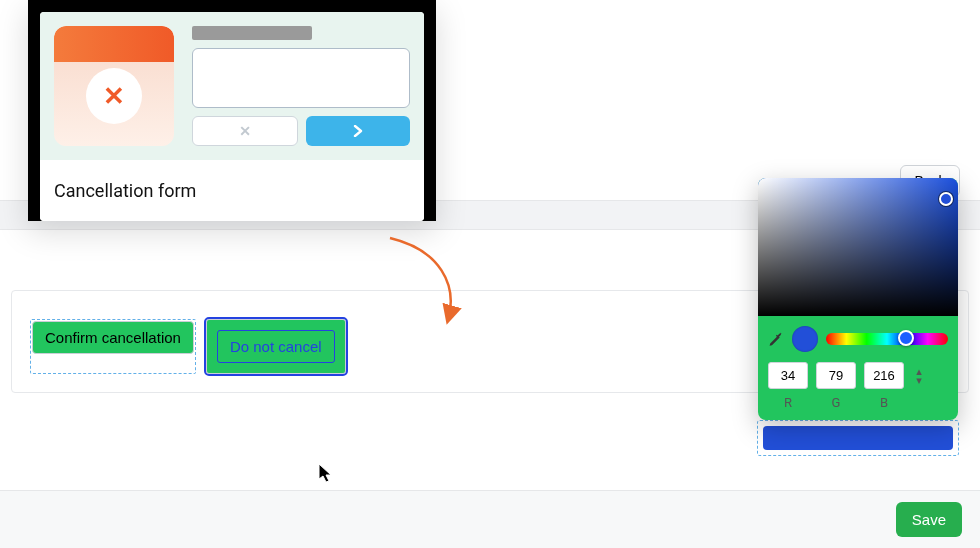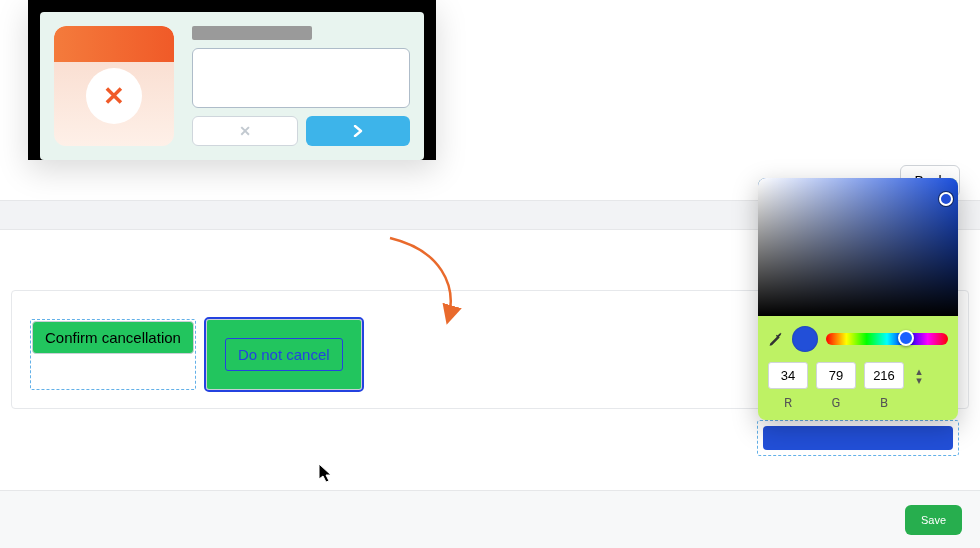--- a/index.html
+++ b/index.html
@@ -203,21 +203,21 @@
       border: 1px solid #c9cfd6;
       background: #22c55e;
       padding: 7px 12px;
       border-radius: 4px;
       font-size: 15px;
       cursor: pointer;
     }
     .btn.selected-outer {
       outline: 2px solid #2442e0;
       border-radius: 3px;
-      padding: 18px;
+      padding: 10px;
       position: relative;
     }
     .btn.selected-inner {
       border: 1px solid #2442e0;
       color: #2442e0;
       padding: 7px 12px;
       border-radius: 3px;
     }
 
     .cursor {
@@ -249,31 +249,31 @@
       align-items: center;
       justify-content: flex-end;
       padding-right: 18px;
     }
     .save-btn {
       background: #27ae4e;
       color: #fff;
       border: none;
       border-radius: 6px;
       padding: 9px 16px;
-      font-size: 11px;
+      font-size: 15px;
       cursor: pointer;
     }
 
     
     .color-picker {
       position: absolute;
       right: 22px;
       top: 178px;
       width: 200px;
-      background: #bef264;
+      background: #22c55e;
       border-radius: 8px;
       box-shadow: 0 8px 26px rgba(0,0,0,0.25);
       z-index: 10;
       overflow: hidden;
       font-size: 13px;
       margin-left: 40px;
     }
     .sat-area {
       height: 138px;
       position: relative;
@@ -403,20 +403,21 @@
           <div class="btn-blue">
             <span>
               <svg width="10" height="12" viewBox="0 0 10 12">
                   <path d="M2 1 L8 6 L2 11" stroke="#fff" stroke-width="2.4" fill="none" stroke-linecap="round" stroke-linejoin="round"></path>
                 </svg>
             </span>
           </div>
         </div>
       </div>
     </div>
+    <div class="preview-label">Cancellation form</div>
   </div>
 </div>
 
 <svg class="arrow-svg" width="110" height="110">
   <defs>
     <marker id="ah" markerWidth="10" markerHeight="10" refX="6" refY="5" orient="auto">
       <path d="M0,1 L8,5 L0,9 Z" fill="#e96a2c"></path>
     </marker>
   </defs>
   <path d="M 20 8 C 70 20, 88 55, 78 90" stroke="#e96a2c" stroke-width="2.5" fill="none" marker-end="url(#ah)"></path>

